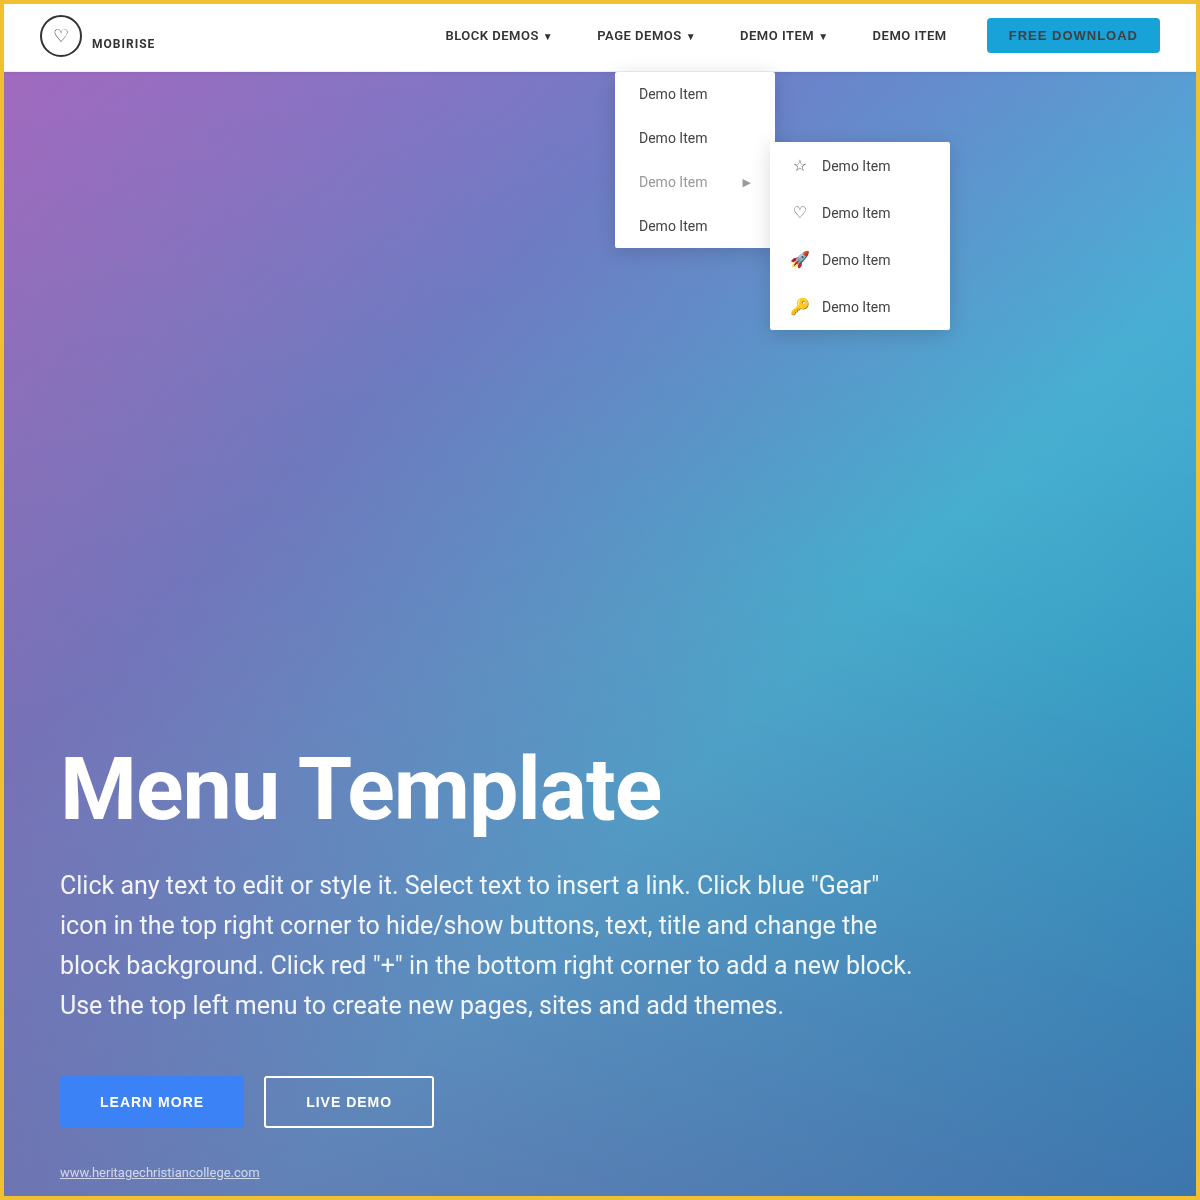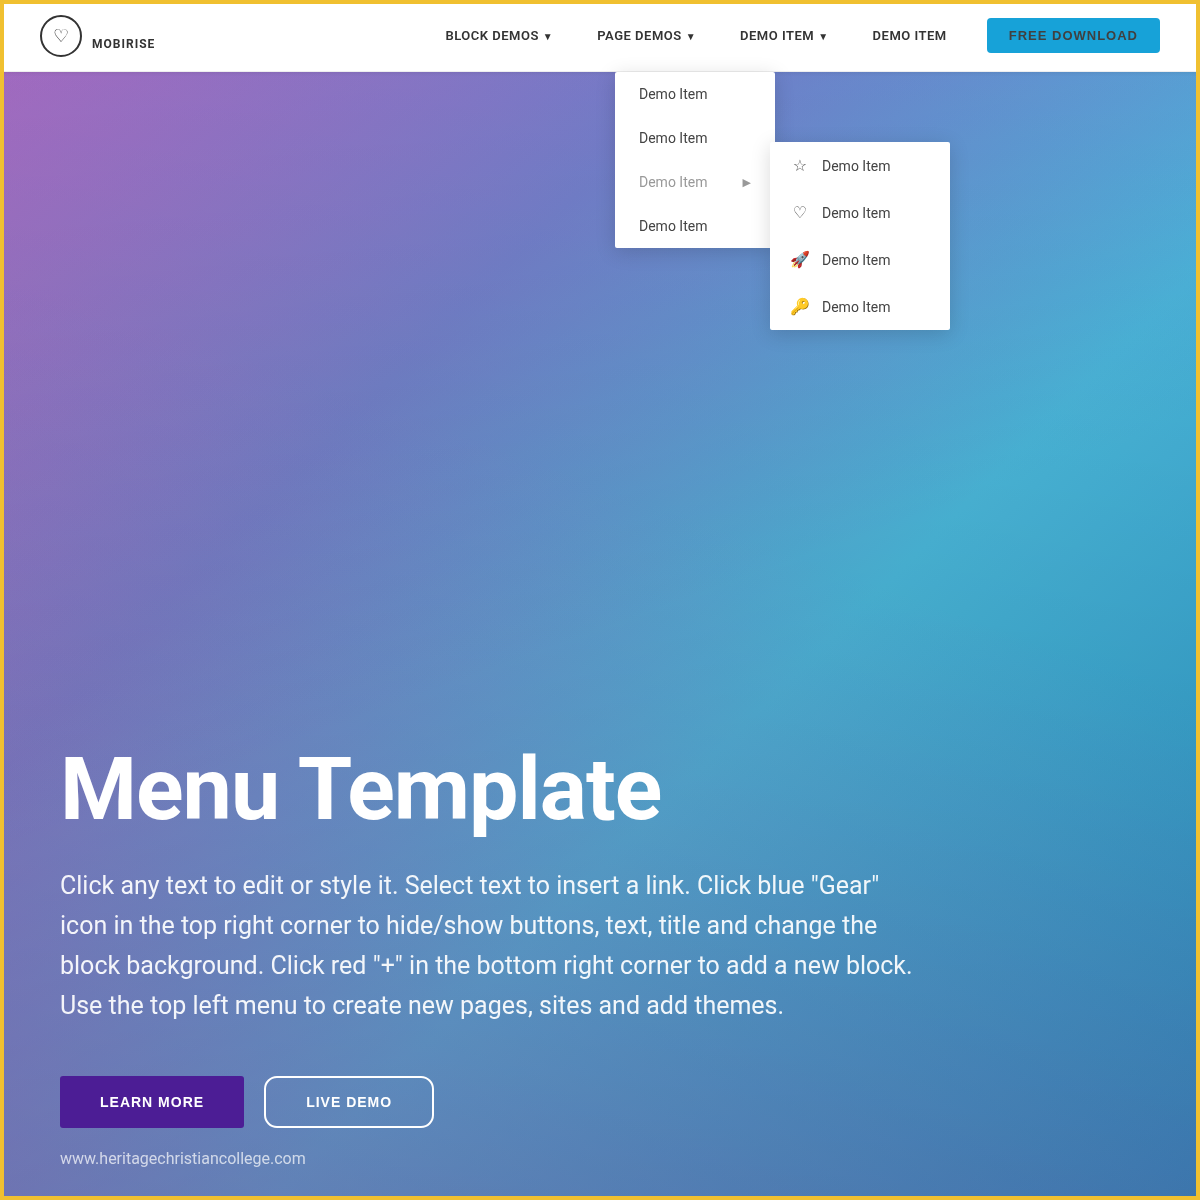--- a/index.html
+++ b/index.html
@@ -182,51 +182,52 @@
       line-height: 1.6;
       margin-bottom: 50px;
       max-width: 860px;
       font-weight: 400;
     }
     .hero-buttons {
       display: flex;
       gap: 20px;
     }
     .btn-learn-more {
-      background: #4c1d95;
+      background: #3b82f6;
       color: #fff;
       border: none;
       border-radius: 3px;
       padding: 16px 40px;
       font-size: 14px;
       font-weight: 700;
       letter-spacing: 1px;
       text-transform: uppercase;
       cursor: pointer;
     }
     .btn-live-demo {
       background: transparent;
       color: #fff;
       border: 2px solid #fff;
-      border-radius: 13px;
+      border-radius: 3px;
       padding: 16px 40px;
       font-size: 14px;
       font-weight: 700;
       letter-spacing: 1px;
       text-transform: uppercase;
       cursor: pointer;
     }
 
     .footer-url {
       position: absolute;
-      bottom: 32px;
+      bottom: 20px;
       left: 60px;
       color: rgba(255,255,255,0.7);
-      font-size: 16px;
+      font-size: 13px;
       z-index: 2;
+      text-decoration: underline;
     }
 
     
     .top-border {
       position: fixed;
       top: 0;
       left: 0;
       right: 0;
       height: 4px;
       background: #f0c030;

